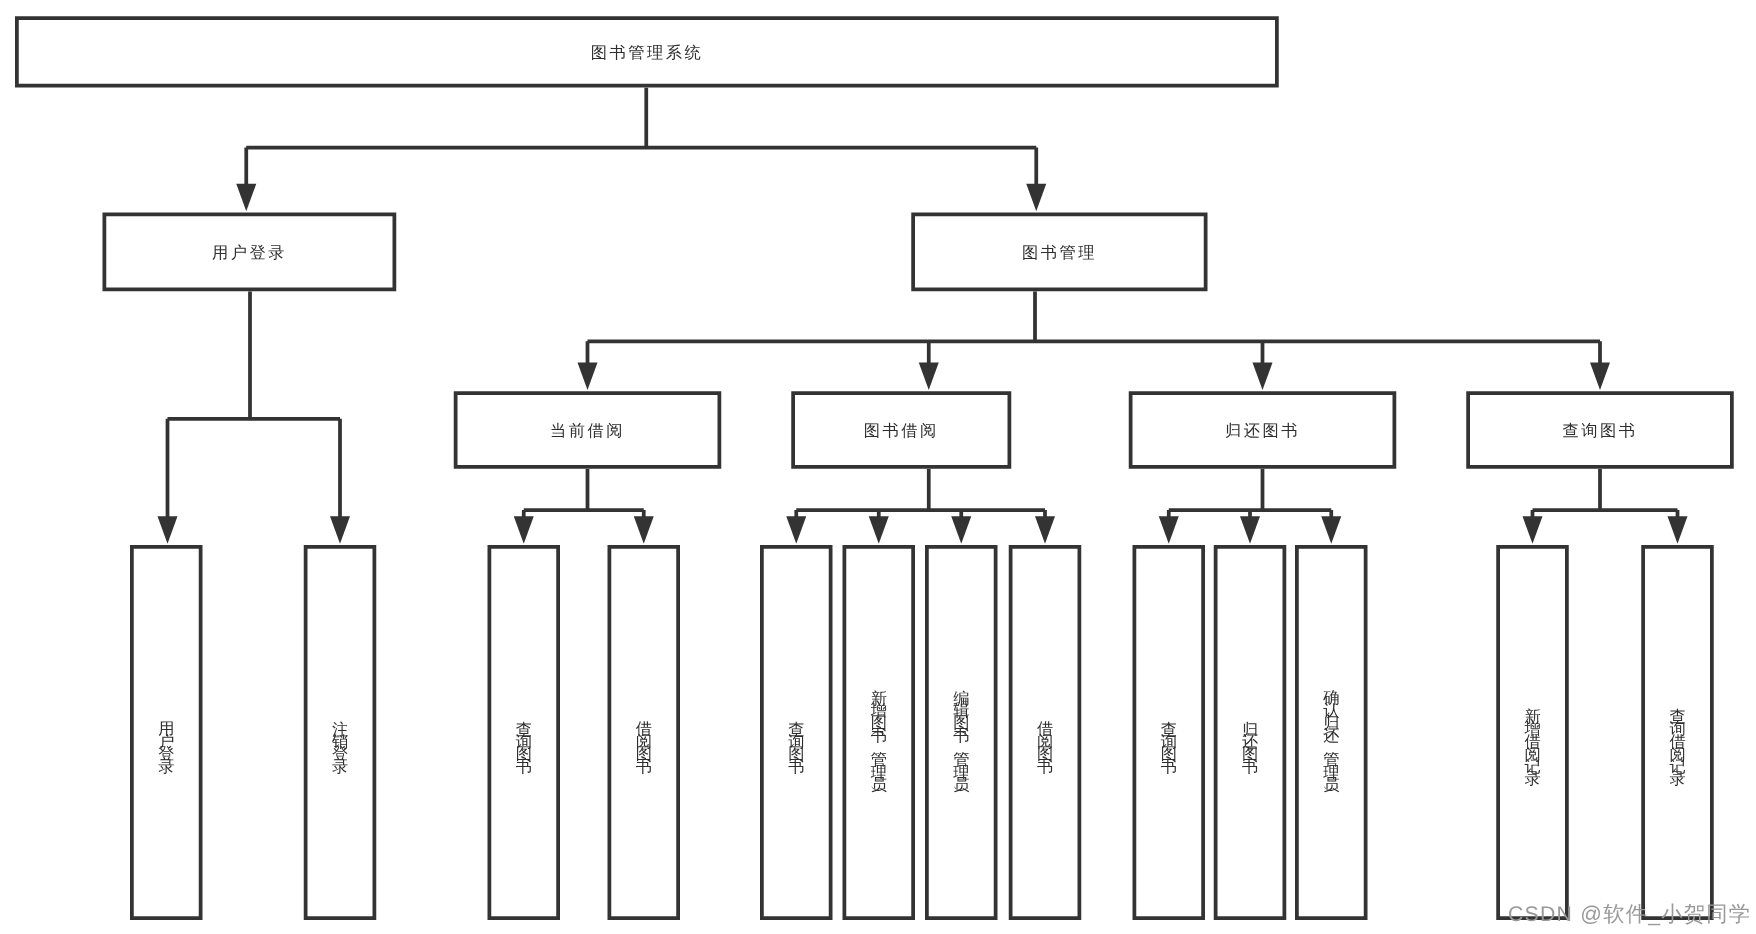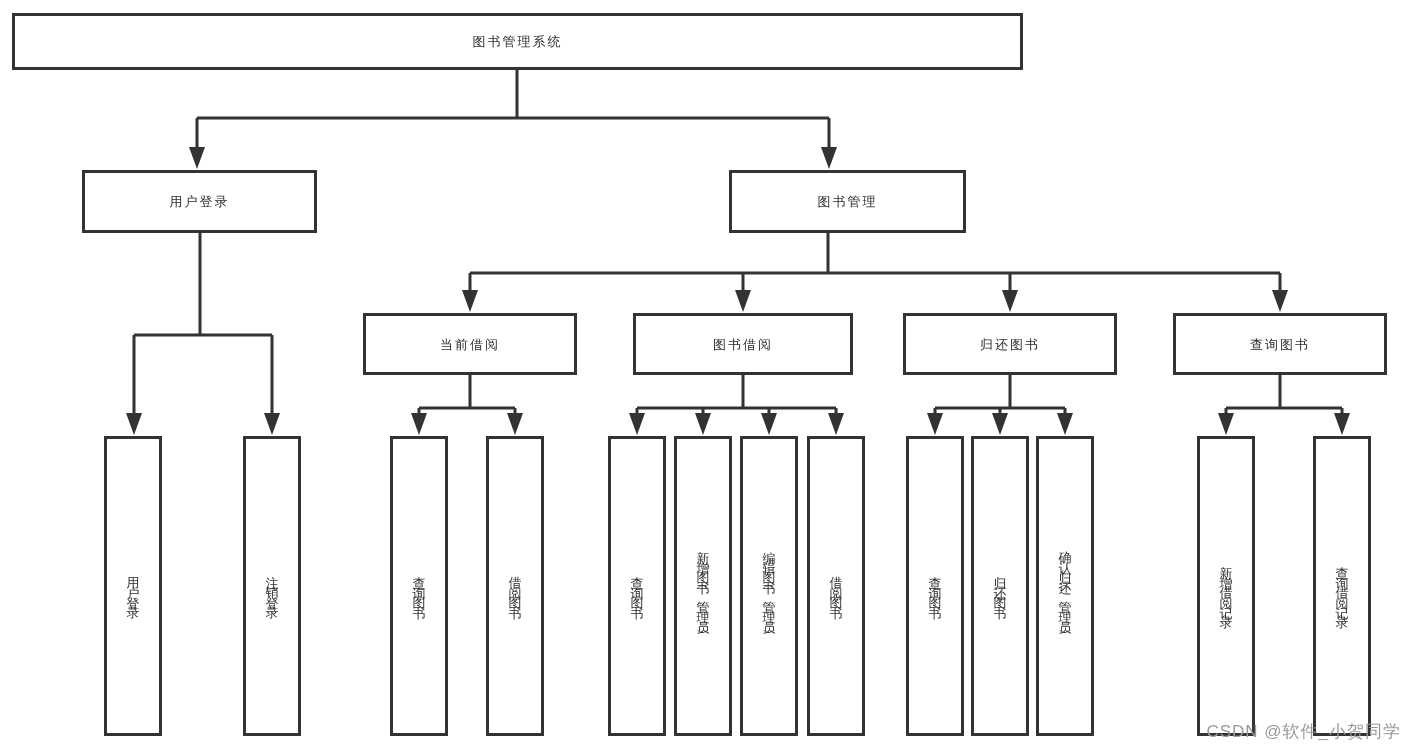--- a/index.html
+++ b/index.html
@@ -36,21 +36,21 @@
     white-space: normal;
   }
   
   .n-root   { left: 12px;   top: 13px;  width: 1011px; height: 57px; }
   
   .n-login  { left: 82px;   top: 170px; width: 235px;  height: 63px; }
   .n-mgmt   { left: 710px;  top: 170px; width: 237px;  height: 63px; margin-left: 19px; }
   
   .n-l3     { top: 313px; height: 62px; }
   .n-new    { left: 363px;  width: 214px; }
-  .n-borrow { left: 633px;  width: 220px; font-family: Liberation Serif, serif; }
+  .n-borrow { left: 633px;  width: 176px; font-family: Liberation Serif, serif; }
   .n-cur    { left: 903px;  width: 214px; }
   .n-rec    { left: 1173px; width: 214px; }
   
   .n-l4     { top: 436px; height: 300px; width: 58px; }
   .p1  { left: 104px; }
   .p2  { left: 243px; }
   .p3  { left: 390px; }
   .p4  { left: 486px; }
   .p5  { left: 608px; }
   .p6  { left: 674px; }

